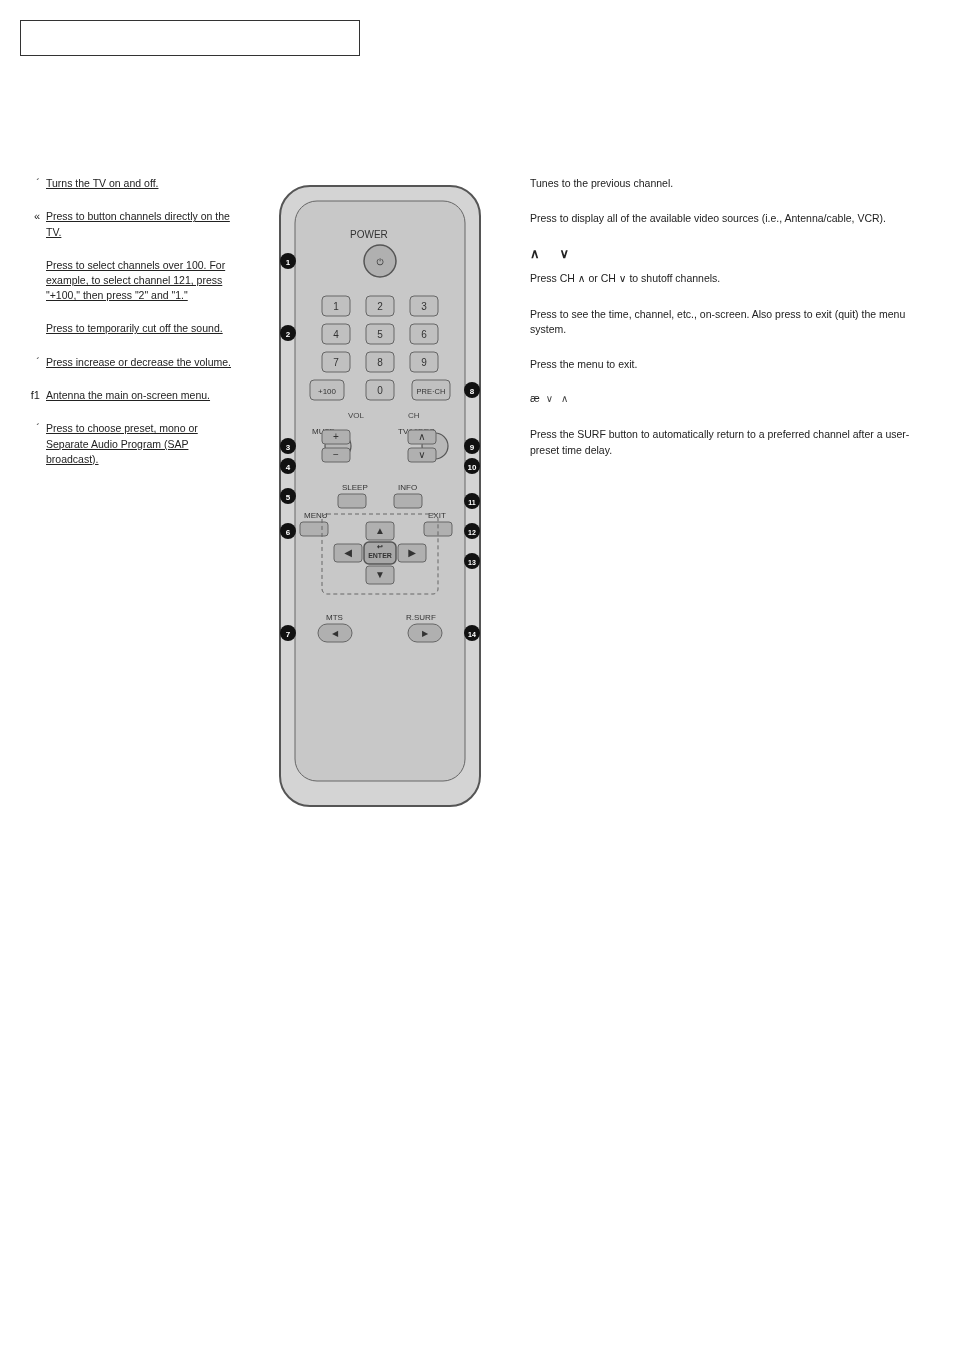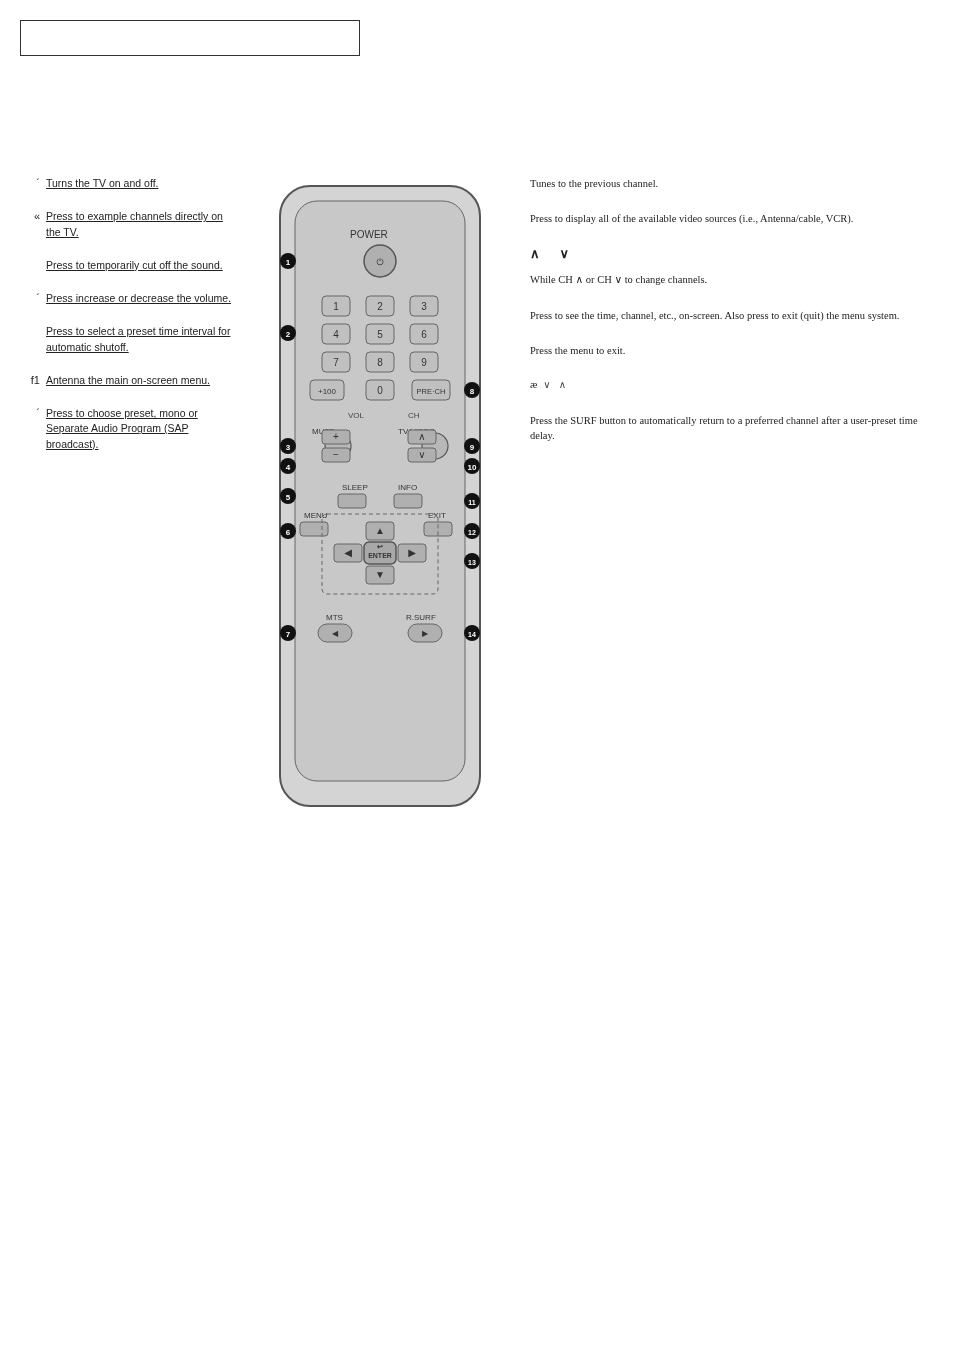--- a/index.html
+++ b/index.html
@@ -73,21 +73,20 @@
     .right-column {
       flex: 1;
       padding-left: 10px;
     }
 
     .right-item {
       margin-bottom: 20px;
       display: flex;
       align-items: flex-start;
       gap: 6px;
-      font-family: Liberation Serif, serif;
     }
 
     .right-item .desc {
       font-size: 10.5px;
       line-height: 1.45;
       color: #222;
     }
 
     
     .remote-wrapper {
@@ -107,38 +106,38 @@
 
     <div class="left-column">
 
       <div class="left-item">
         <span class="marker">´</span>
         <span class="desc">Turns the TV on and off.</span>
       </div>
 
       <div class="left-item">
         <span class="marker">«</span>
-        <span class="desc">Press to example channels directly on the TV.</span>
-      </div>
-
+        <span class="desc">Press to button channels directly on the TV.</span>
+      </div>
+
+      <div class="left-item">
+        <span class="marker"></span>
+        <span class="desc">Press to select channels over 100. For example, to select channel 121, press "+100," then press "2" and "1."</span>
+      </div>
 
       <div class="left-item">
         <span class="marker"></span>
         <span class="desc">Press to temporarily cut off the sound.</span>
       </div>
 
       <div class="left-item">
         <span class="marker">´</span>
         <span class="desc">Press increase or decrease the volume.</span>
       </div>
 
-      <div class="left-item">
-        <span class="marker"></span>
-        <span class="desc">Press to select a preset time interval for automatic shutoff.</span>
-      </div>
 
       <div class="left-item">
         <span class="marker">f1</span>
         <span class="desc">Antenna the main on-screen menu.</span>
       </div>
 
       <div class="left-item">
         <span class="marker">´</span>
         <span class="desc">Press to choose preset, mono or Separate Audio Program (SAP broadcast).</span>
       </div>
@@ -297,21 +296,21 @@
 
       <div class="right-item" style="margin-top: 0;">
         <span class="desc">Press to display all of the available video sources (i.e., Antenna/cable, VCR).</span>
       </div>
 
       <div class="right-item" style="flex-direction: column; margin-top: 8px;">
         <div style="display:flex; gap: 20px; margin-bottom: 4px;">
           <span style="font-size:13px; font-weight:bold;">∧</span>
           <span style="font-size:13px; font-weight:bold;">∨</span>
         </div>
-        <span class="desc">While CH ∧ or CH ∨ to change channels.</span>
+        <span class="desc">Press CH ∧ or CH ∨ to shutoff channels.</span>
       </div>
 
       <div class="right-item" style="margin-top: 0;">
         <span class="desc">Press to see the time, channel, etc., on-screen. Also press to exit (quit) the menu system.</span>
       </div>
 
       <div class="right-item" style="">
         <span class="desc">Press the menu to exit.</span>
       </div>
 

